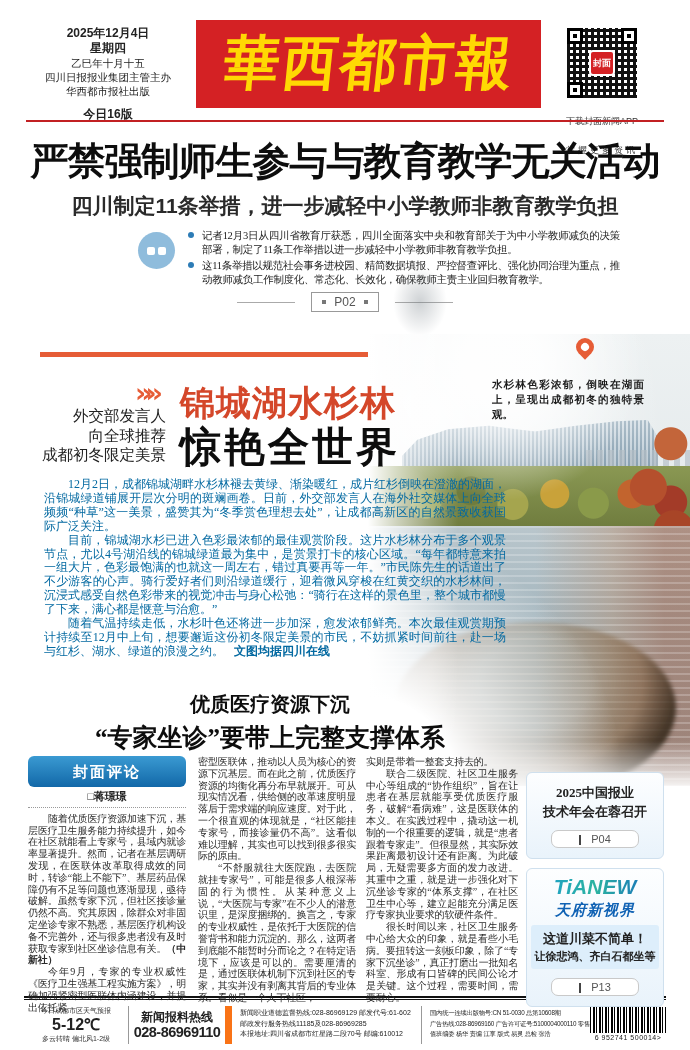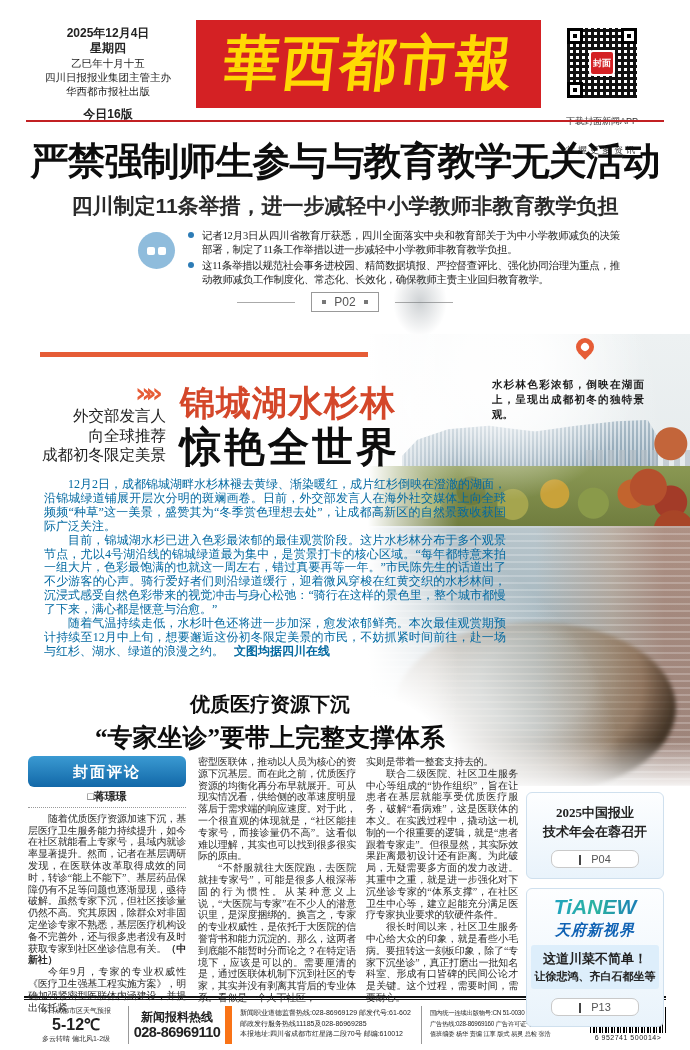--- a/index.html
+++ b/index.html
@@ -132,21 +132,21 @@
   .col-3 { left:366px; width:152px; }
   .comm-label { width:100%; height:31px; border-radius:6px; margin-bottom:4px;
                 background:linear-gradient(180deg,#3a9ad2,#1268a8);
                 color:#fff; font-family:"Liberation Sans",sans-serif; font-size:15px; font-weight:bold;
                 display:flex; align-items:center; justify-content:center; letter-spacing:2px; }
   .comm-author { text-align:center; font-size:11px; font-weight:bold; color:#222; margin:3px 0 4px; }
   .comm-dots { border-top:1px dotted #999; margin-bottom:5px; }
   .comm-source { font-weight:bold; }
 
   
-  .sidebar { position:absolute; left:526px; top:792px; width:138px; z-index:4;
+  .sidebar { position:absolute; left:526px; top:772px; width:138px; z-index:4;
              font-family:"Liberation Serif",serif; }
   .side-card { border:1px solid #cfe0ee; border-radius:6px; text-align:center;
                background:linear-gradient(180deg,#fdfeff,#e9f3fb); padding:10px 4px 8px; }
   .side-line { font-size:13px; font-weight:bold; color:#222; line-height:19px; }
   .side-pill { width:88px; margin:9px auto 2px; background:#fff; border:1px solid #c9c9c9; border-radius:7px;
                font-family:"Liberation Sans",sans-serif; font-size:11px; color:#555;
                display:flex; align-items:flex-end; justify-content:center; gap:10px; padding:2px 0; }
   .side-pill .bar { display:inline-block; width:2px; height:10px; background:#444; }
   .card2 { margin-top:9px; padding-top:6px; }
   .tianew-logo { font-family:"Liberation Sans",sans-serif; font-size:21px; font-weight:900; font-style:italic;

